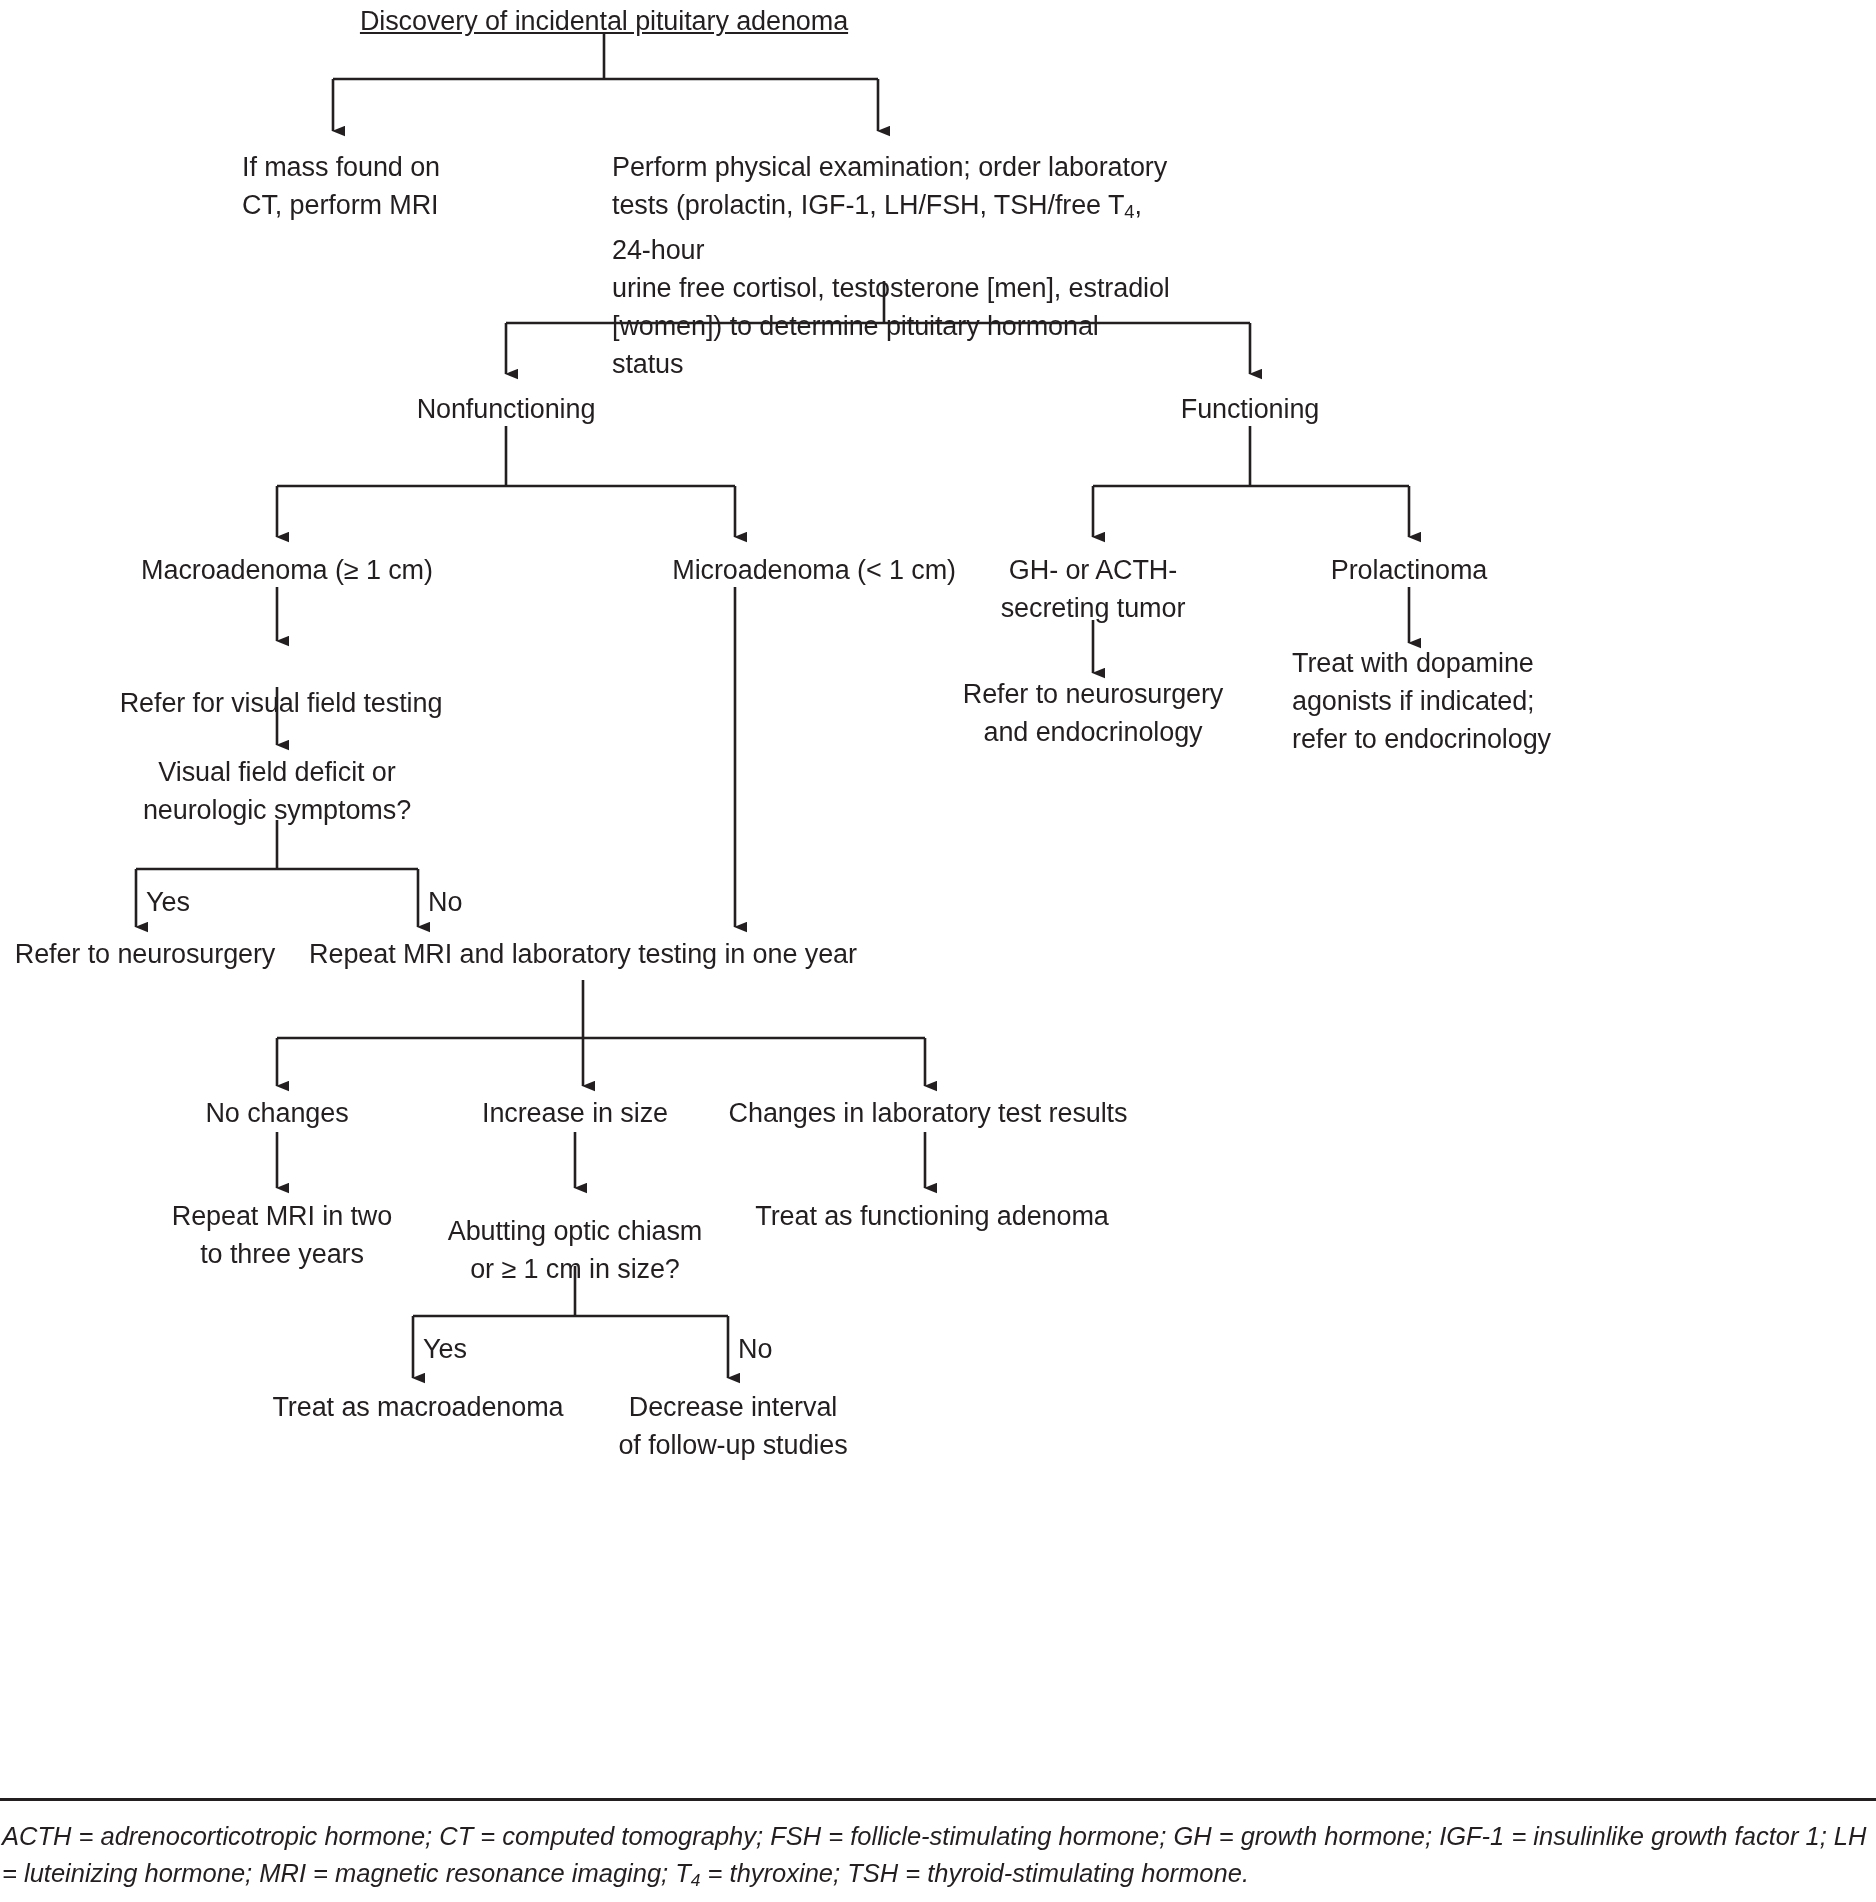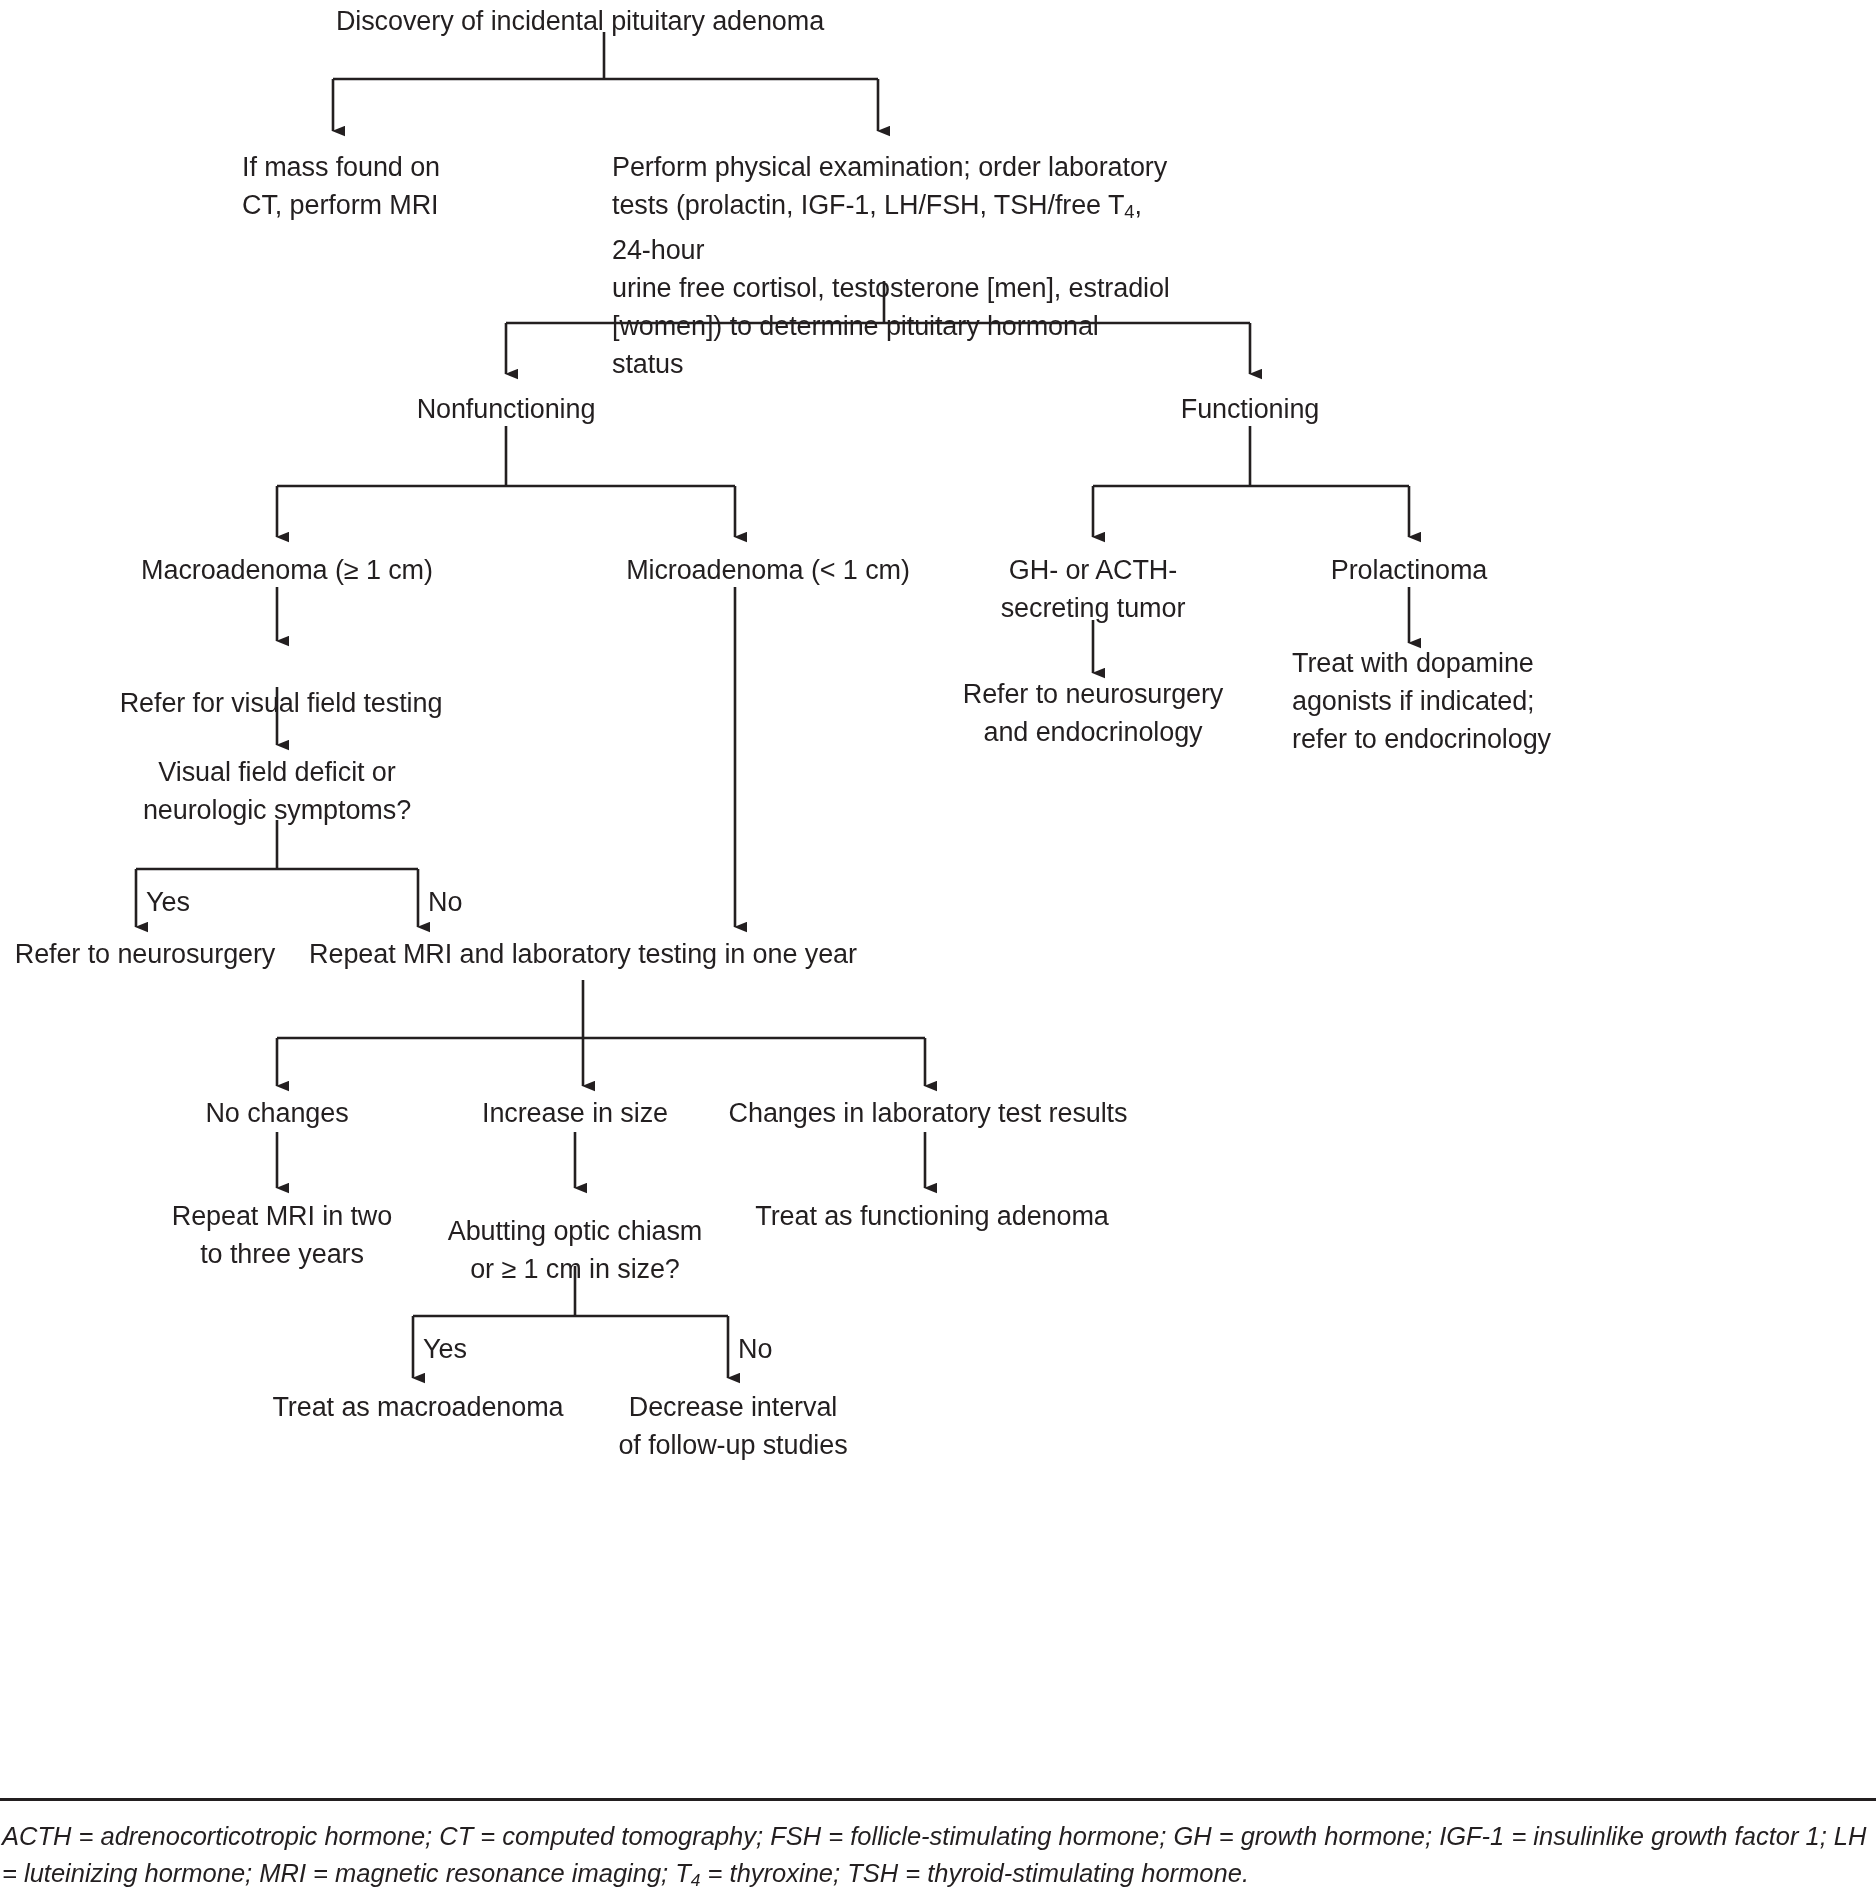--- a/index.html
+++ b/index.html
@@ -136,34 +136,34 @@
       <path d="M925,1132 L925,1188" marker-end="url(#ah)"></path>
 
       <path d="M575,1266 L575,1316"></path>
       <path d="M413,1316 L728,1316"></path>
       <path d="M413,1316 L413,1378" marker-end="url(#ah)"></path>
       <path d="M728,1316 L728,1378" marker-end="url(#ah)"></path>
 
     </g>
   </svg>
 
-  <div class="node ctr" style="left:580px; top:2px; width:640px;">Discovery of incidental pituitary adenoma</div>
+  <div class="node ctr" style="left:604px; top:2px; width:640px;text-decoration:underline;">Discovery of incidental pituitary adenoma</div>
 
   <div class="node lft" style="left:242px; top:148px; width:330px;">If mass found on
 CT, perform MRI</div>
 
   <div class="node lft" style="left:612px; top:148px; width:560px;"><span>Perform physical examination; order laboratory</span><br><span>tests (prolactin, IGF-1, LH/FSH, TSH/free T</span><sub>4</sub><span>, 24-hour</span><br><span>urine free cortisol, testosterone [men], estradiol</span><br><span>[women]) to determine pituitary hormonal status</span></div>
 
   <div class="node ctr" style="left:506px; top:390px; width:360px;">Nonfunctioning</div>
 
   <div class="node ctr" style="left:1250px; top:390px; width:360px;">Functioning</div>
 
   <div class="node ctr" style="left:287px; top:551px; width:440px;">Macroadenoma (≥ 1 cm)</div>
 
-  <div class="node ctr" style="left:768px; top:551px; width:440px;">Microadenoma (&lt; 1 cm)</div>
+  <div class="node ctr" style="left:736px; top:551px; width:440px;text-align:right;">Microadenoma (&lt; 1 cm)</div>
 
   <div class="node ctr" style="left:1093px; top:551px; width:380px;">GH- or ACTH-
 secreting tumor</div>
 
   <div class="node ctr" style="left:1409px; top:551px; width:340px;">Prolactinoma</div>
 
   <div class="node ctr" style="left:281px; top:650px; width:420px;margin-top:34px;">Refer for visual field testing</div>
 
   <div class="node ctr" style="left:1093px; top:675px; width:400px;">Refer to neurosurgery
 and endocrinology</div>

